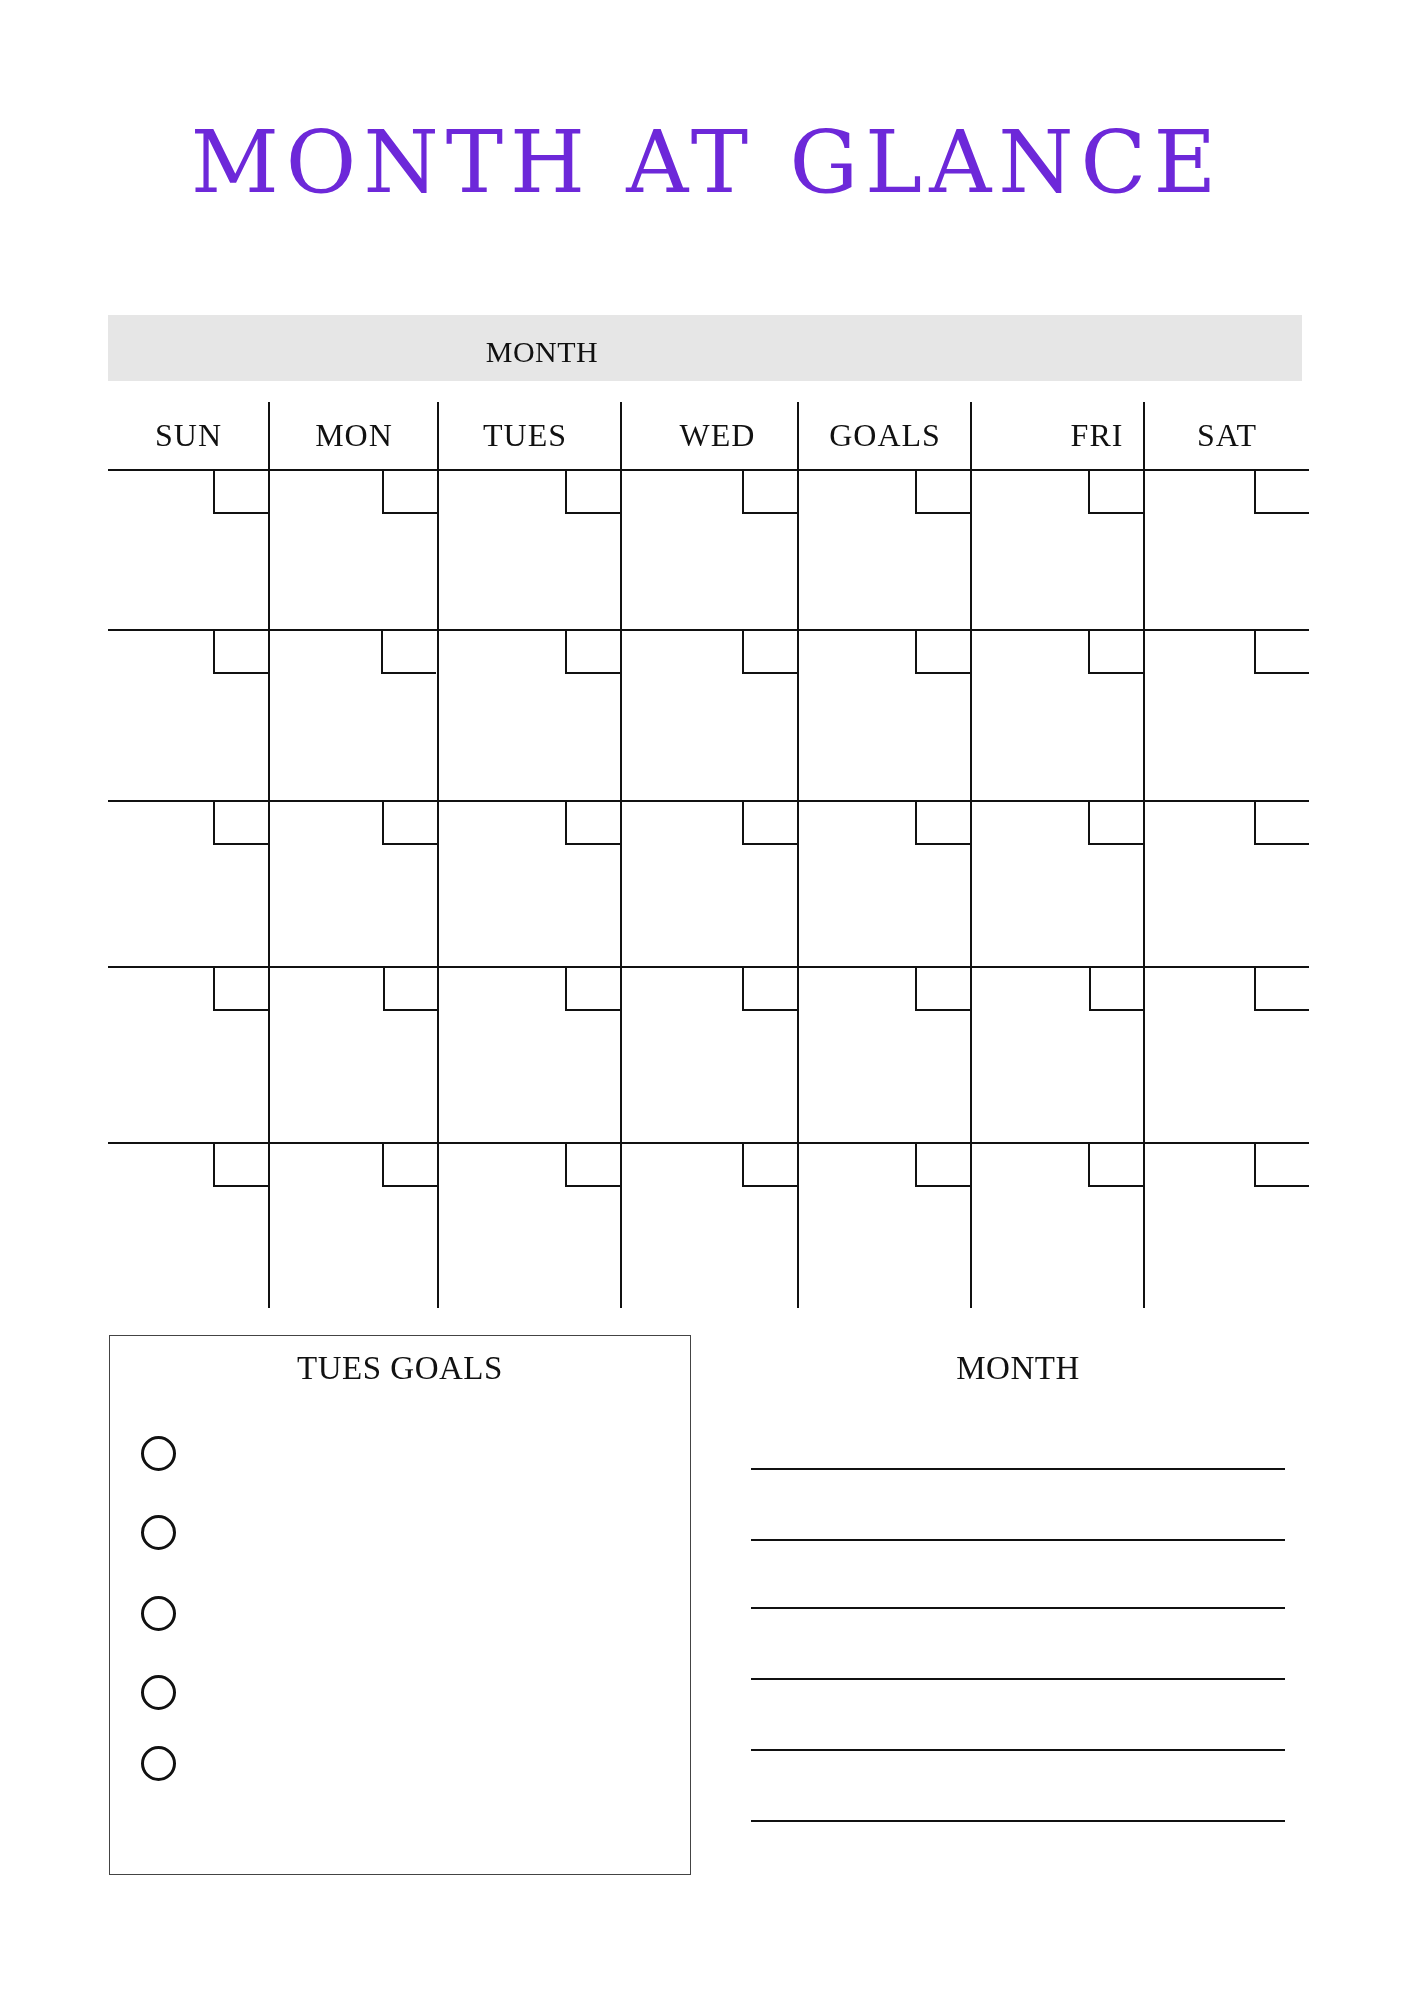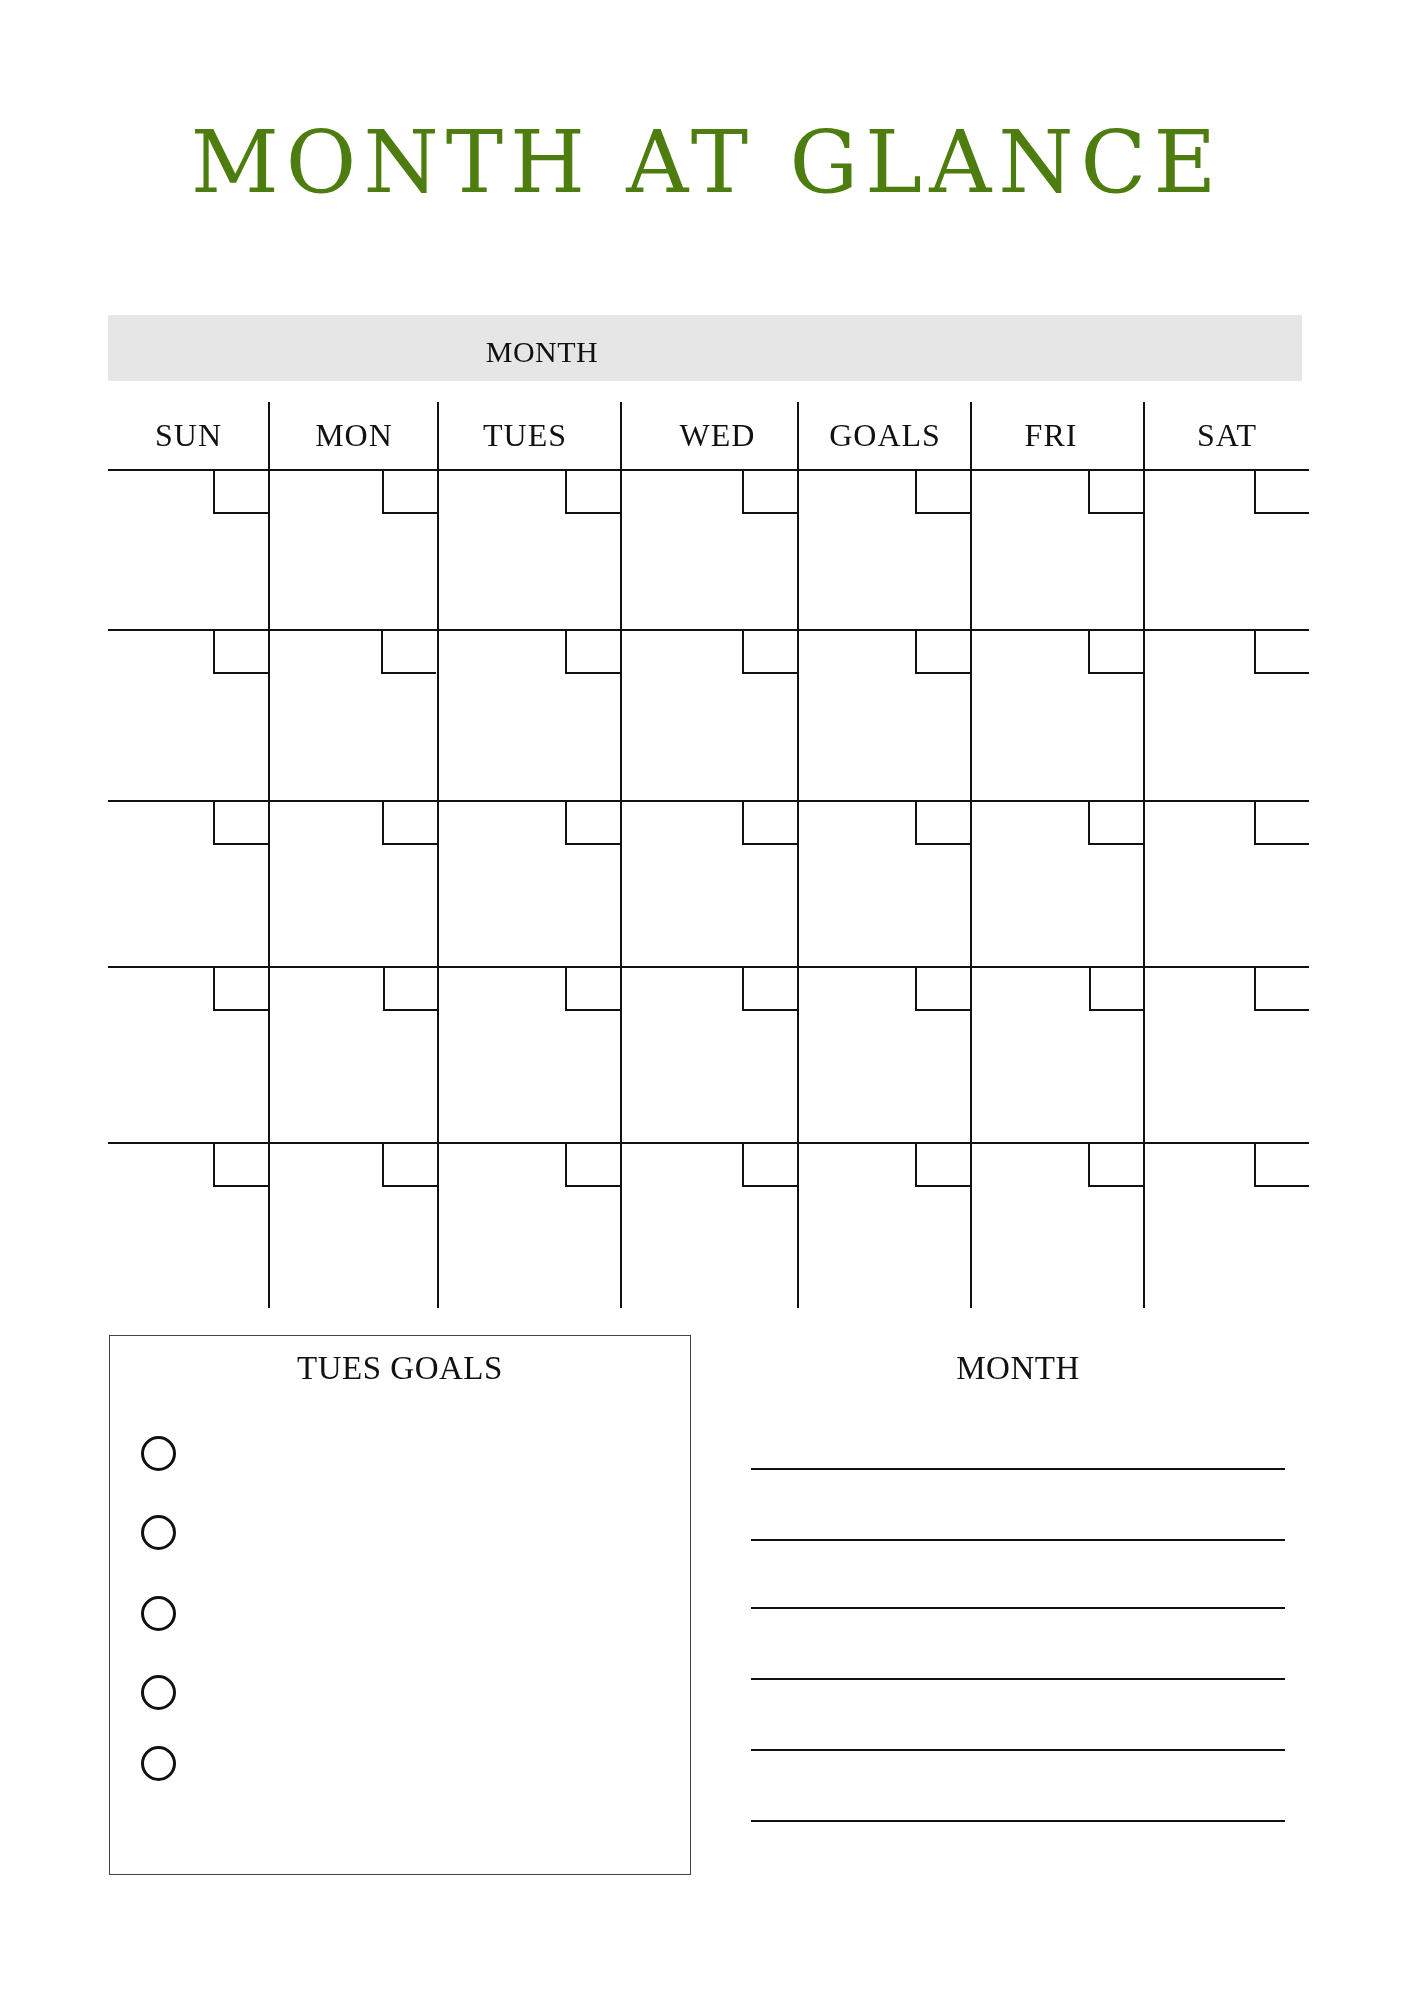--- a/index.html
+++ b/index.html
@@ -1,21 +1,21 @@
 <!DOCTYPE html>
 <html><head>
 <meta charset="utf-8">
 <style>
   html, body { margin: 0; padding: 0; background: #ffffff; }
   body { width: 1414px; height: 2000px; position: relative; overflow: hidden;
          font-family: "DejaVu Serif", "Liberation Serif", serif; color: #111; }
   .abs { position: absolute; }
   .title { left: 0; width: 1414px; top: 112px; text-align: center;
            font-family: "DejaVu Serif", serif; font-size: 86px; letter-spacing: 7px;
-           line-height: 100px; color: #4d7c0f; }
+           line-height: 100px; color: #6d28d9; }
   .month-bar { left: 108px; top: 315px; width: 1194px; height: 66px; background: #e6e6e6; }
   .month-label { position: absolute; left: 364px; width: 140px; top: 4px; height: 66px; line-height: 66px;
                  text-align: center; font-size: 30px; font-family: "Liberation Serif", serif; letter-spacing: 0.5px; }
   .day-label { top: 410px; height: 50px; line-height: 50px; text-align: center; font-size: 32px;
                font-family: "Liberation Serif", serif; letter-spacing: 1px; }
   .hline { height: 2px; background: #111; }
   .vline { width: 2px; background: #111; }
   .datebox { width: 55px; height: 44px; border-left: 2px solid #111; border-bottom: 2px solid #111; box-sizing: border-box; }
   .goals-box { left: 109px; top: 1335px; width: 582px; height: 540px; border: 1.5px solid #444; box-sizing: border-box; }
   .section-title { font-family: "Liberation Serif", serif; font-size: 33px; text-align: center; letter-spacing: 0.5px; }
@@ -31,21 +31,21 @@
   <div class="month-label">MONTH</div>
 </div>
 
 <div>
 
   <div class="abs day-label" style="left:108px;width:161px;">SUN</div>
   <div class="abs day-label" style="left:270px;width:168px;">MON</div>
   <div class="abs day-label" style="left:439px;width:172px;">TUES</div>
   <div class="abs day-label" style="left:622px;width:191px;">WED</div>
   <div class="abs day-label" style="left:799px;width:172px;">GOALS</div>
-  <div class="abs day-label" style="left:947px;width:208px;">FRI</div>
+  <div class="abs day-label" style="left:972px;width:208px;padding-left:21px;">FRI</div>
   <div class="abs day-label" style="left:1145px;width:164px;font-family:Liberation Serif, serif;">SAT</div>
 
   <div class="abs hline" style="left:108px;width:1201px;top:469px;"></div>
   <div class="abs hline" style="left:108px;width:1201px;top:629px;"></div>
   <div class="abs hline" style="left:108px;width:1201px;top:800px;"></div>
   <div class="abs hline" style="left:108px;width:1201px;top:966px;"></div>
   <div class="abs hline" style="left:108px;width:1201px;top:1142px;"></div>
 
   <div class="abs vline" style="left:268px;top:402px;height:906px;"></div>
   <div class="abs vline" style="left:437px;top:402px;height:906px;"></div>

